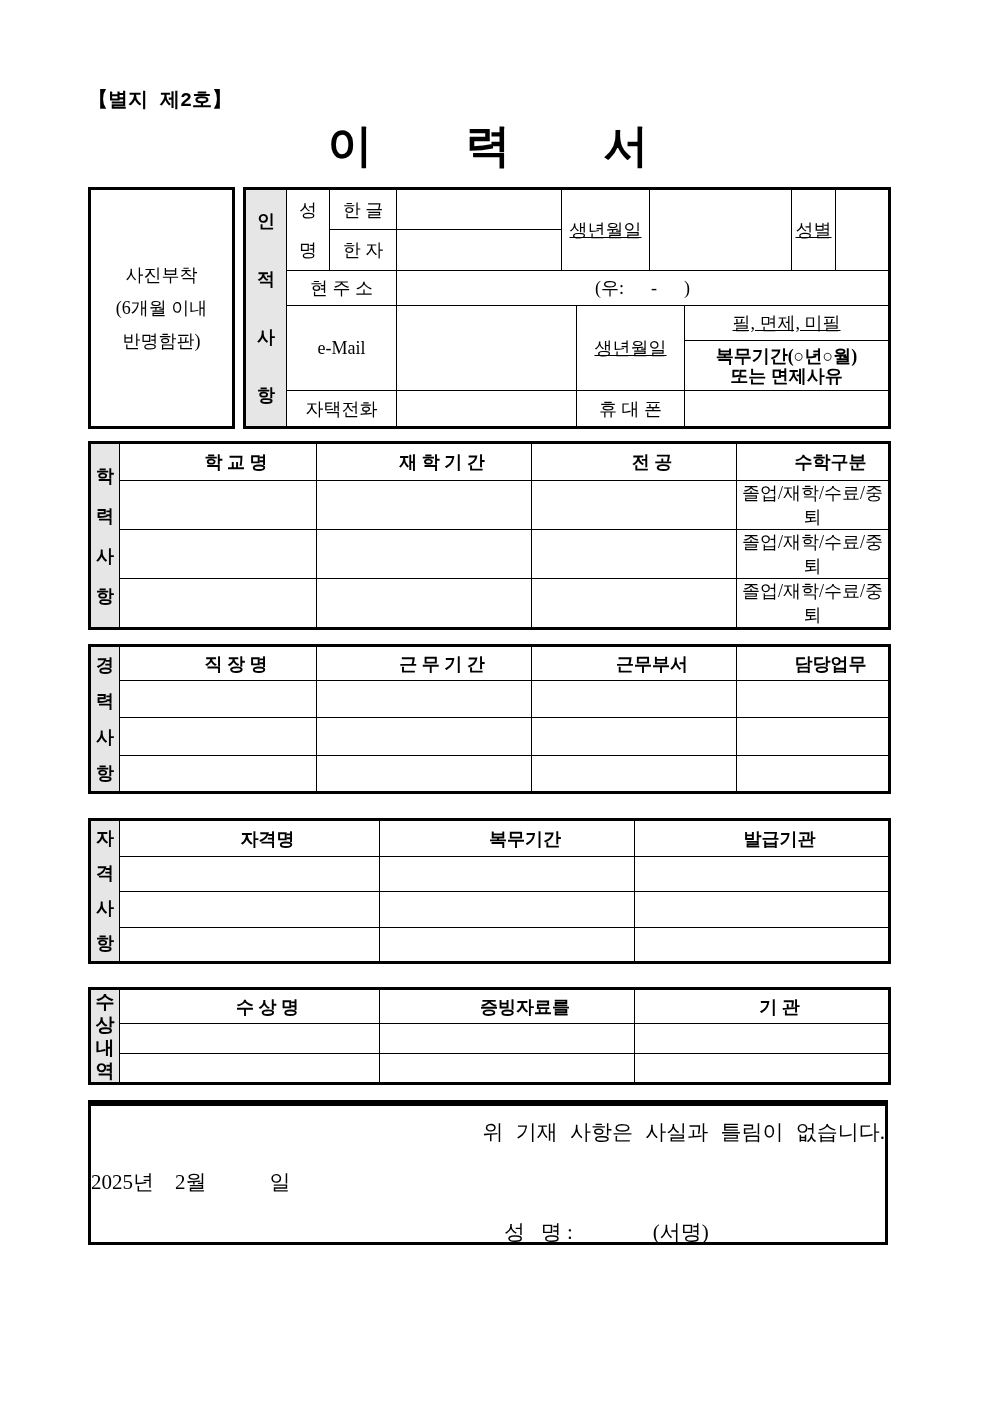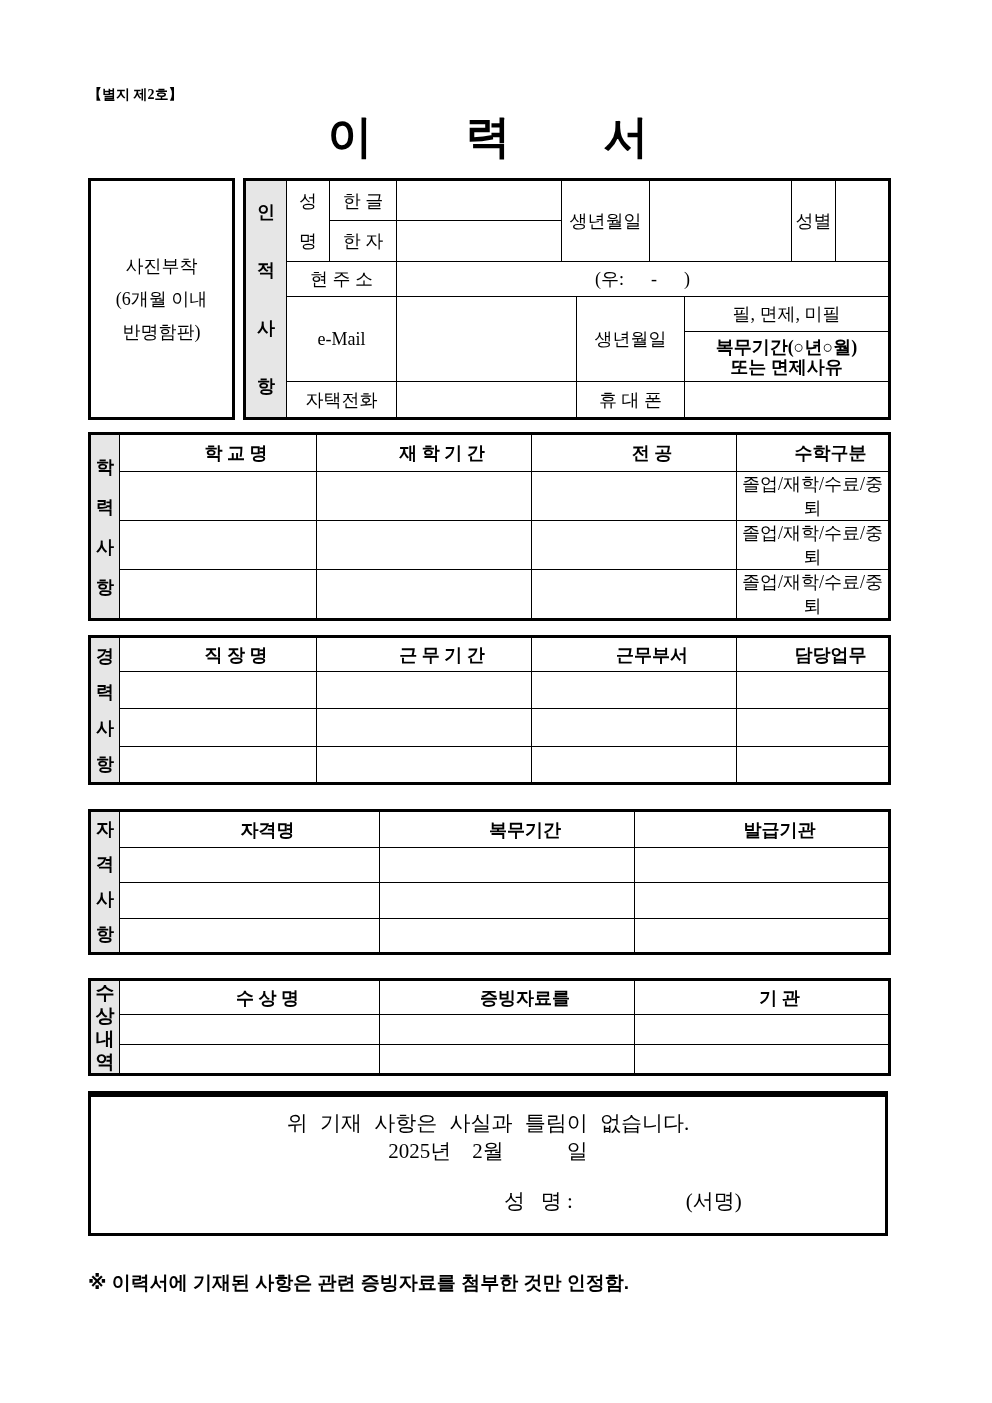--- a/index.html
+++ b/index.html
@@ -5,22 +5,22 @@
   * { box-sizing: border-box; margin: 0; padding: 0; }
   html, body { background: #ffffff; }
   body {
     width: 992px; height: 1403px;
     font-family: "Liberation Serif", "DejaVu Serif", serif;
     color: #000;
   }
   .content { width: 800px; margin-left: 88px; padding-top: 86px; }
 
   .doc-label {
-    font-family: Liberation Serif, serif;
-    font-weight: bold; font-size: 14px;
+    font-family: Liberation Mono, monospace;
+    font-weight: bold; font-size: 20px;
   }
   .title {
     font-family: "Liberation Sans", "DejaVu Sans", sans-serif;
     font-weight: bold; font-size: 45px; line-height: 54px;
     text-align: center; margin-top: 6px;
     word-spacing: 34px; white-space: pre-wrap;
   }
 
   .personal-row { display: flex; gap: 8px; margin-top: 14px; align-items: stretch; }
   .photo-box {
@@ -54,32 +54,32 @@
   .edu    { margin-top: 12px; }
   .career { margin-top: 14px; }
   .cert   { margin-top: 24px; }
   .award  { margin-top: 23px; }
 
   tr.h40 { height: 40px; } tr.h37 { height: 37px; } tr.h38 { height: 38px; }
   tr.h35 { height: 35px; } tr.h50 { height: 50px; } tr.h42 { height: 42px; } tr.h30 { height: 30px; }
 
   .name-label  { white-space: pre-line; line-height: 40px; }
   .addr-value  { text-align: left; padding-left: 6px; }
-  .small17     { font-size: 17px; }
+  .small17     { font-size: 17px; text-decoration: underline; }
   .email-label { font-size: 19px; }
   .mil-period  { font-size: 16px; line-height: 20px; white-space: pre-line; font-weight: bold; }
   .status-cell { font-size: 13px; }
 
   .declaration {
     margin-top: 15px; height: 145px;
     border: 3px solid #000; border-top: 6px solid #000;
   }
-  .decl-statement { text-align: center; font-size: 21px; margin-top: 12px; word-spacing: 7px; }
-  .decl-date      { text-align: center; font-size: 21px; white-space: pre-wrap; }
-  .decl-sign      { display: flex; margin-top: 22px; margin-left: 52%; gap: 113px;
+  .decl-statement { text-align: right; font-size: 21px; margin-top: 12px; word-spacing: 7px; }
+  .decl-date      { text-align: left; font-size: 21px; margin-top: 22px; white-space: pre-wrap; }
+  .decl-sign      { display: flex; margin-top: 22px; margin-left: 52%; gap: 80px;
                     font-size: 21px; white-space: pre-wrap; }
 
   .footnote {
     margin-top: 34px;
     font-family: "Liberation Sans", "DejaVu Sans", sans-serif;
     font-weight: bold; font-size: 19px;
   }
 </style>
 </head>
 <body>
@@ -297,15 +297,14 @@
 
   <div class="declaration">
     <div class="decl-statement">위 기재 사항은 사실과 틀림이 없습니다.</div>
     <div class="decl-date">2025년    2월            일</div>
     <div class="decl-sign">
       <span>성   명 :</span>
       <span>(서명)</span>
     </div>
   </div>
 
-  <div class="footnote">※ 이력서에 기재된 사항은 관련 증빙자료를 첨부한 것만 인정함.</div>
 
 </div>
 
 </body></html>

